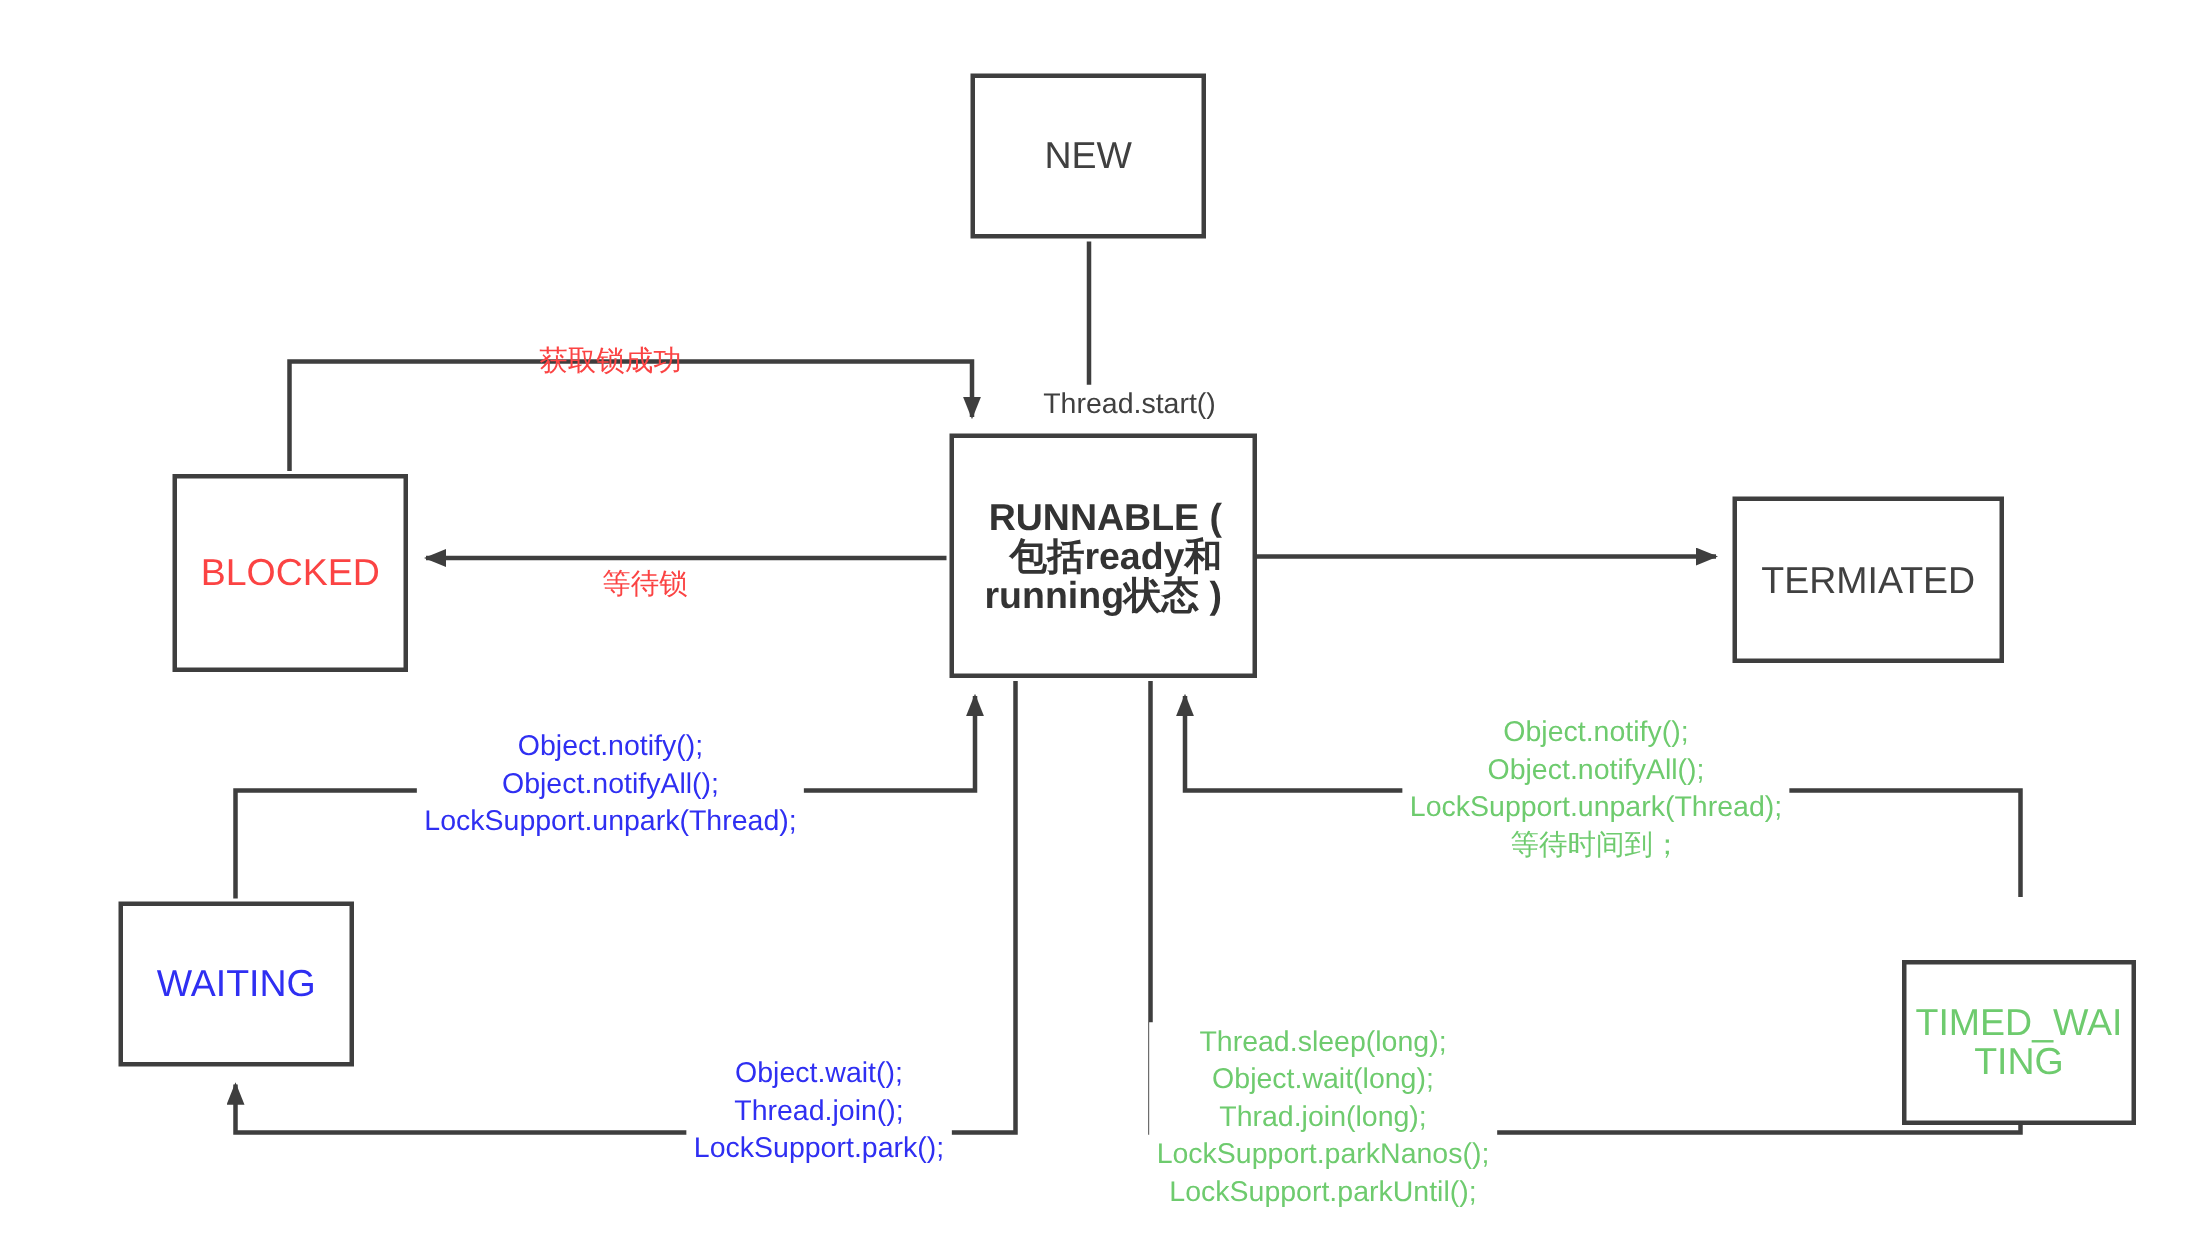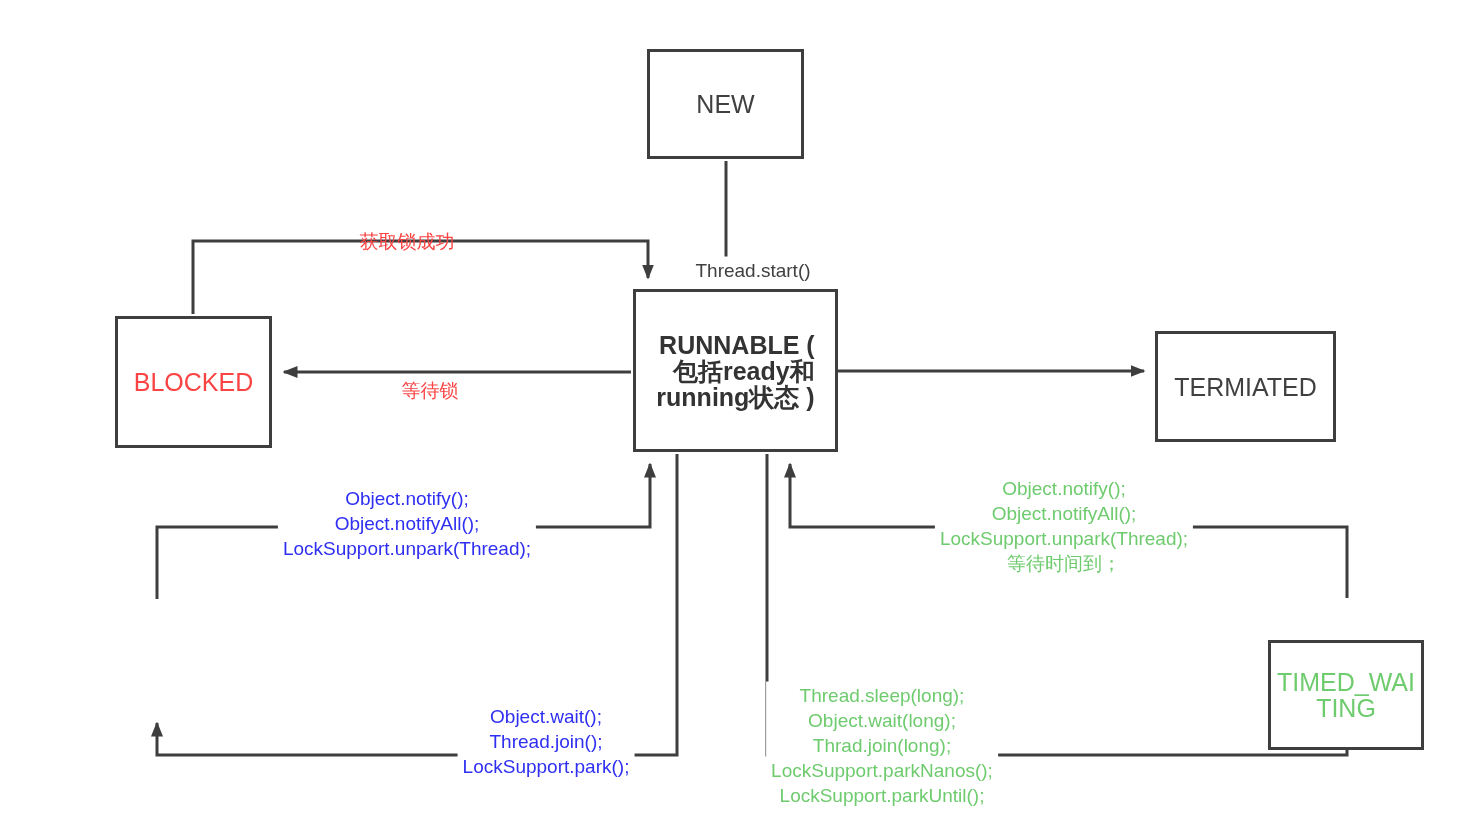--- a/index.html
+++ b/index.html
@@ -94,20 +94,21 @@
   <div class="state-box" id="box-new">NEW</div>
 
   <div class="state-box" id="box-runnable">RUNNABLE (
 包括ready和
 running状态 )</div>
 
   <div class="state-box c-red" id="box-blocked">BLOCKED</div>
 
   <div class="state-box" id="box-termiated">TERMIATED</div>
 
+  <div class="state-box c-blue" id="box-waiting">WAITING</div>
 
   <div class="state-box c-green" id="box-timed">TIMED_WAI
 TING</div>
 
   <div class="lbl c-dark bg-white" id="lbl-thread-start">Thread.start()</div>
 
   <div class="lbl c-red" id="lbl-acquire-lock">获取锁成功</div>
 
   <div class="lbl c-red" id="lbl-wait-lock">等待锁</div>
 

